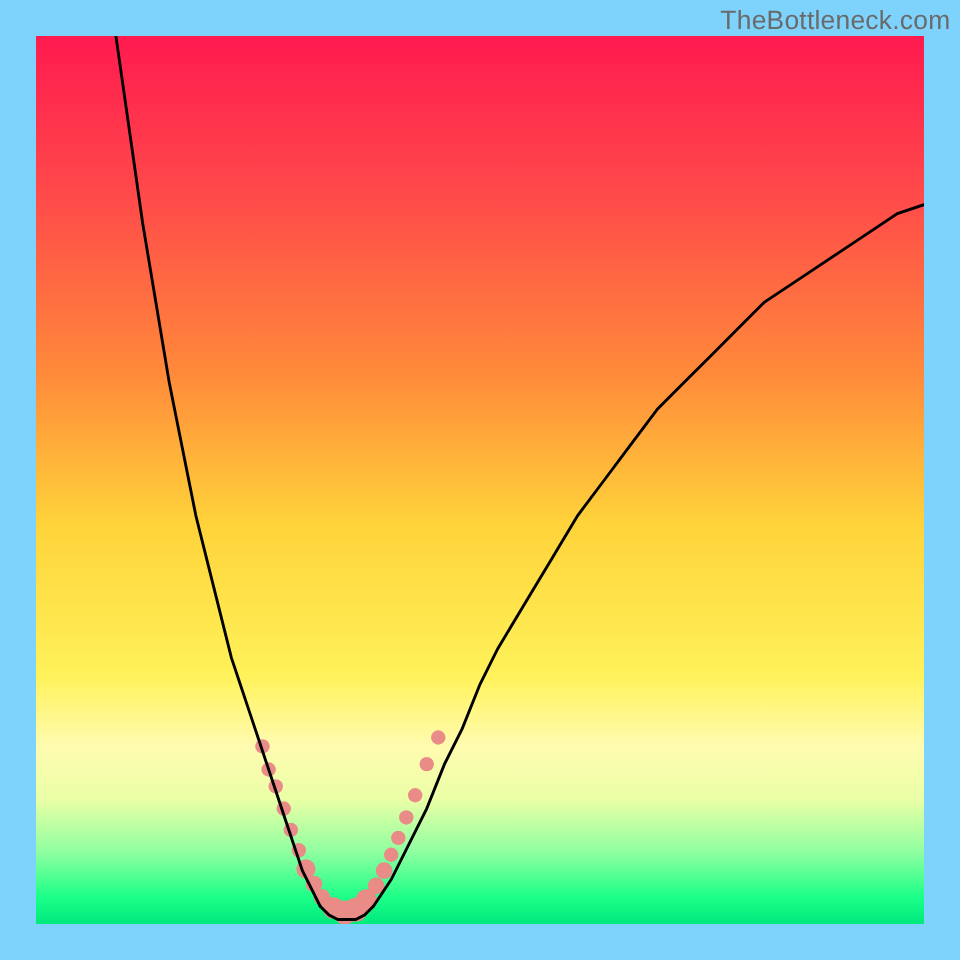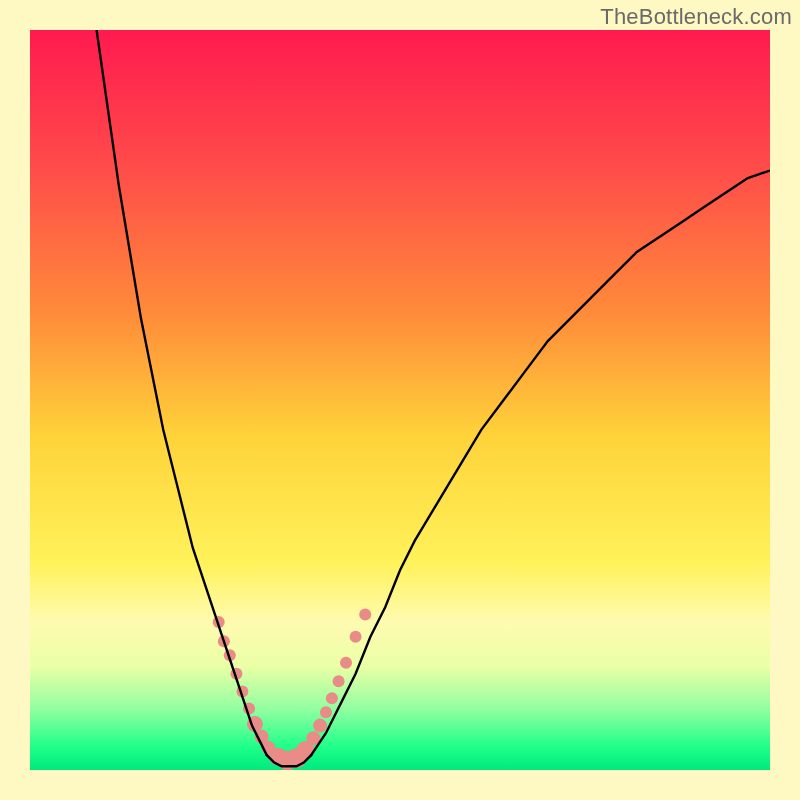--- a/index.html
+++ b/index.html
@@ -8,21 +8,21 @@
     width: 800px;
     height: 800px;
     overflow: hidden;
     background: #000;
     font-family: Arial, Helvetica, sans-serif;
   }
   .stage {
     position: relative;
     width: 800px;
     height: 800px;
-    background: #fef9c3;
+    background: #7dd3fc;
   }
   .plot-area {
     position: absolute;
     left: 30px;
     top: 30px;
     width: 740px;
     height: 740px;
     overflow: hidden;
   }
   .gradient {

